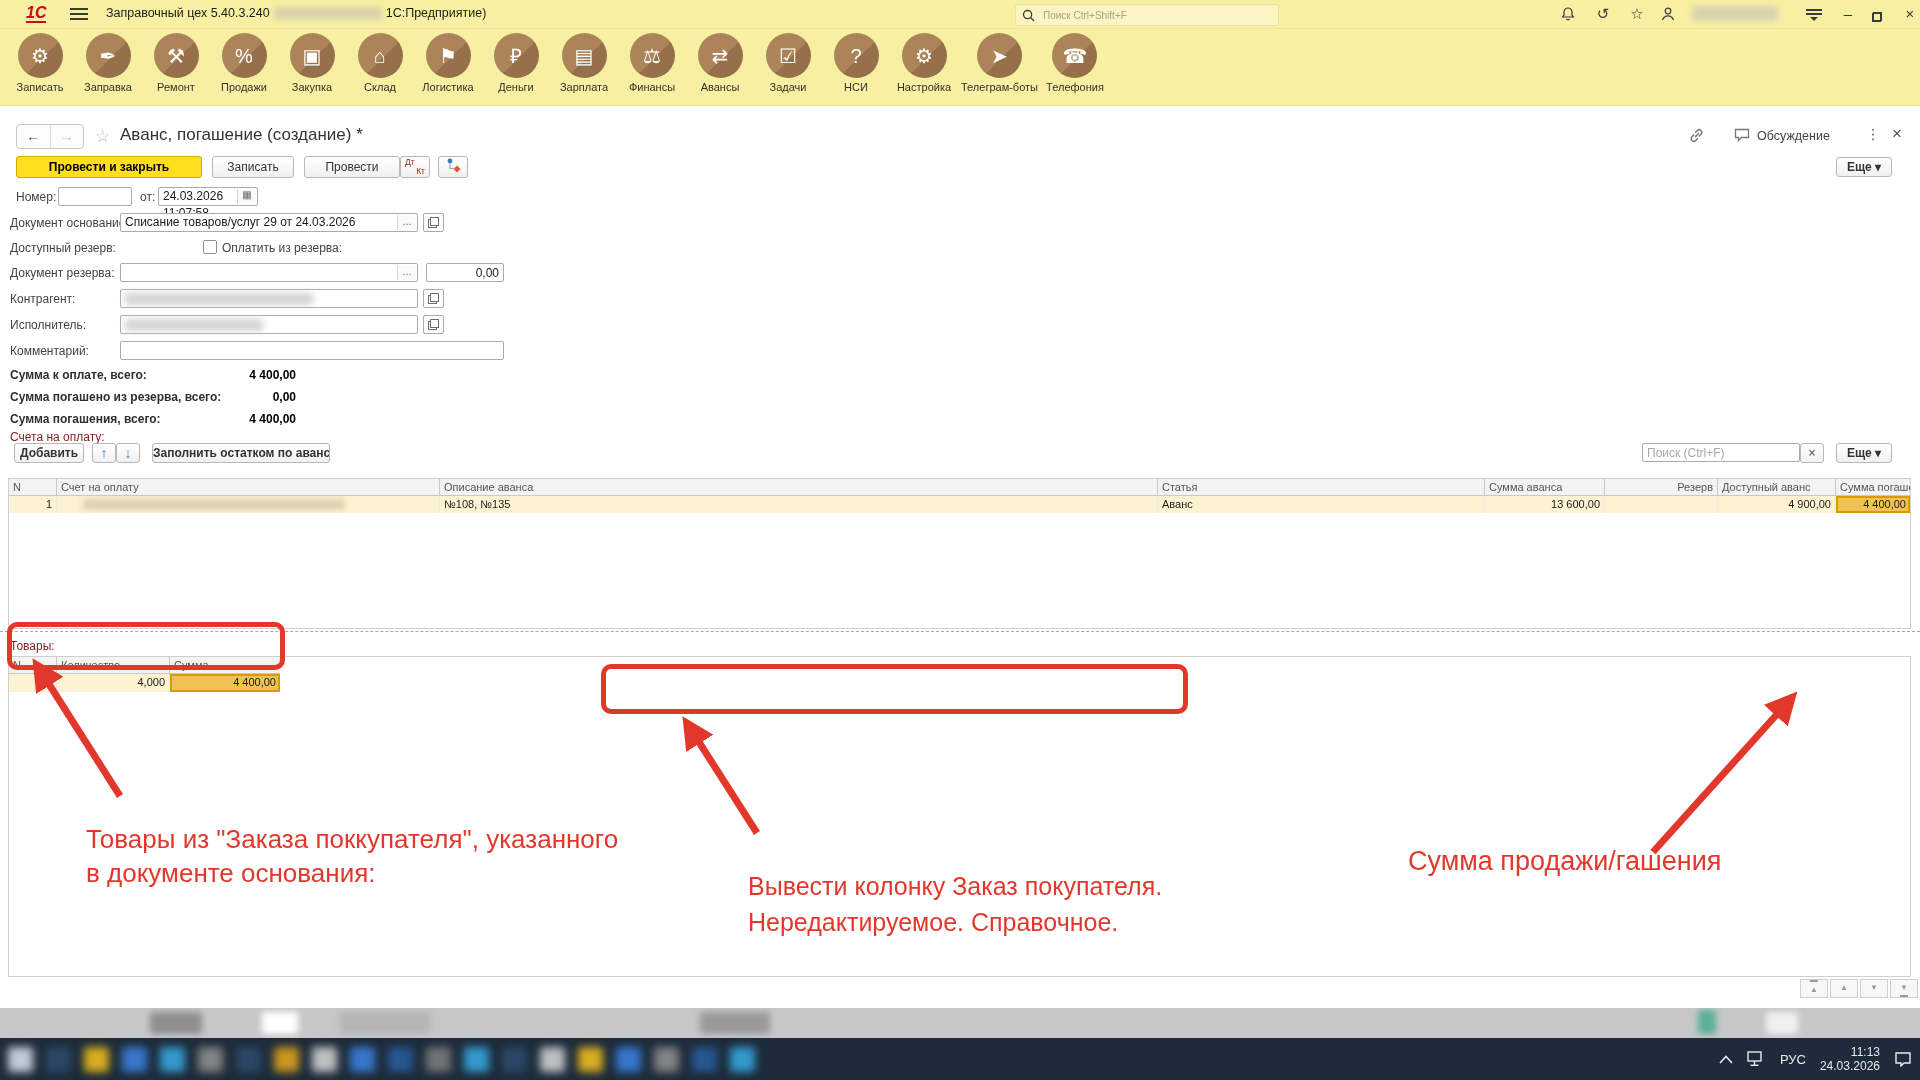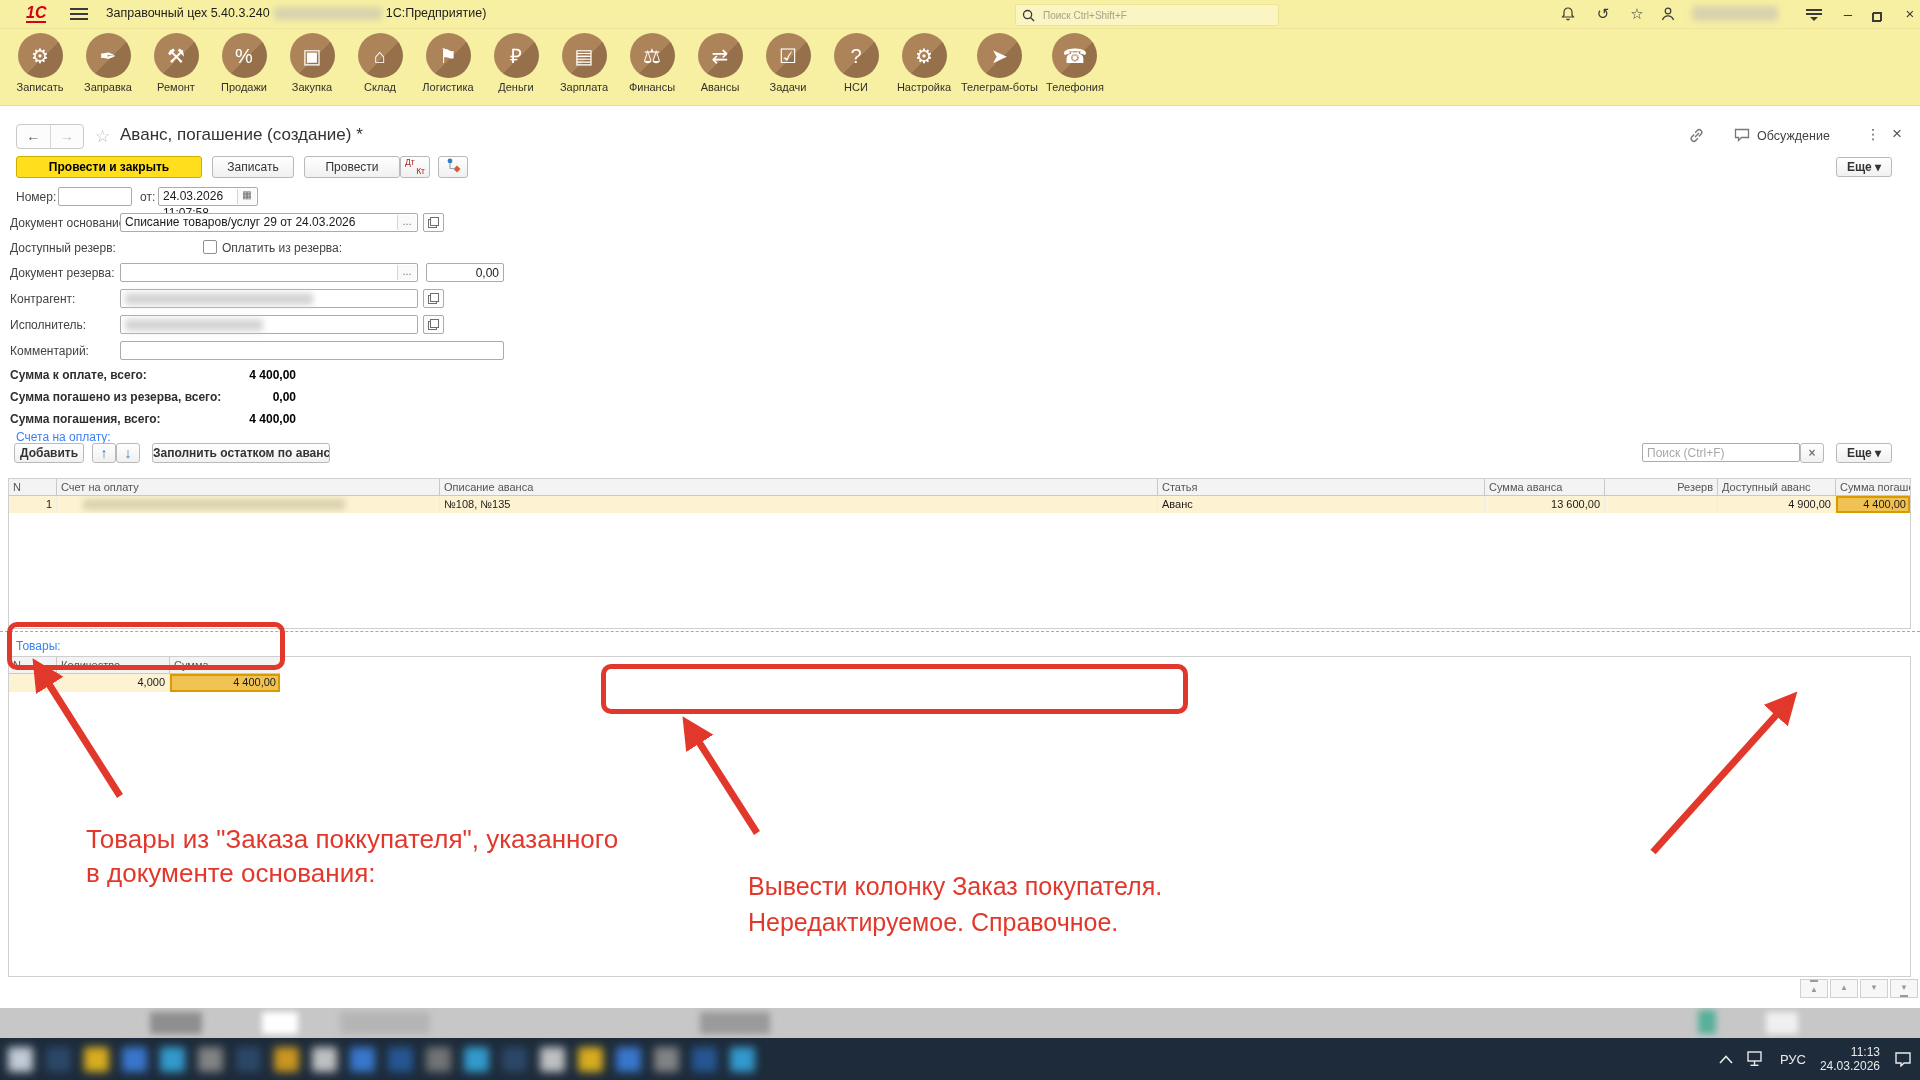--- a/index.html
+++ b/index.html
@@ -28,21 +28,21 @@
   .nav-item{min-width:62px;padding:0 3px;display:flex;flex-direction:column;align-items:center;cursor:pointer;}
   .nav-circle{width:45px;height:45px;border-radius:50%;background:linear-gradient(135deg,#ad8459 0 55%,#95704a 55%);display:flex;align-items:center;justify-content:center;}
   .nav-glyph{color:#fff;font-size:20px;line-height:20px;}
   .nav-label{font-size:11px;color:#33302a;margin-top:3px;white-space:nowrap;}
   
   .workarea{left:0;top:106px;width:1920px;height:902px;background:#fff;}
   .navgroup{left:16px;top:124px;width:66px;height:23px;border:1px solid #c9c9c9;border-radius:4px;background:#fcfcfc;display:flex;}
   .navgroup span{flex:1;text-align:center;font-size:14px;line-height:22px;}
   .doc-title{left:120px;top:125px;font-size:17px;color:#333;}
   .lbl{font-size:12px;color:#434343;white-space:nowrap;}
-  .green{color:#3b82f6;margin-left:6px;}
+  .green{color:#7f1d1d;}
   .btn{box-sizing:border-box;height:22px;background:linear-gradient(#fff,#f0f0f0);border:1px solid #b9b9b9;border-radius:3px;font-size:12px;color:#333;text-align:center;line-height:20px;cursor:pointer;white-space:nowrap;overflow:hidden;}
   .btn-sm{height:20px;line-height:18px;font-weight:bold;}
   .btn-primary{background:#ffdf1d;border:1px solid #cfae00;font-weight:bold;color:#000;}
   .inp{box-sizing:border-box;height:19px;border:1px solid #ababab;border-radius:2px;background:#fff;font-size:12px;color:#1a1a1a;padding:0 4px;font-family:"Liberation Sans",sans-serif;outline:none;}
   .inp::placeholder{color:#a9a9a9;}
   .dots-btn{position:absolute;right:1px;top:1px;width:18px;height:15px;border-left:1px solid #d5d5d5;color:#777;font-size:11px;line-height:12px;text-align:center;background:#fafafa;cursor:pointer;}
   .openbtn{box-sizing:border-box;width:21px;height:19px;border:1px solid #ababab;border-radius:2px;background:#fdfdfd;display:flex;align-items:center;justify-content:center;cursor:pointer;}
   .icon-open{position:relative;width:11px;height:11px;display:inline-block;}
   .icon-open::before{content:"";position:absolute;left:0;bottom:0;width:7px;height:7px;border:1px solid #6d6d6d;background:#fff;}
   .icon-open::after{content:"";position:absolute;right:0;top:0;width:7px;height:7px;border:1px solid #6d6d6d;background:#fff;}
@@ -368,20 +368,21 @@
     </defs>
     <line x1="120" y1="796" x2="40" y2="670" stroke="#e2382c" stroke-width="7" marker-end="url(#ah)"></line>
     <line x1="757" y1="833" x2="690" y2="728" stroke="#e2382c" stroke-width="7" marker-end="url(#ah)"></line>
     <line x1="1653" y1="852" x2="1788" y2="702" stroke="#e2382c" stroke-width="7" marker-end="url(#ah)"></line>
   </svg>
 
   <div class="redtext" style="left:86px;top:822px;font-size:26px;">Товары из "Заказа поккупателя", указанного
 в документе основания:</div>
   <div class="redtext" style="left:748px;top:868px;font-size:25px;line-height:36px;">Вывести колонку Заказ покупателя.
 Нередактируемое. Справочное.</div>
+  <div class="redtext" style="left:1408px;top:844px;font-size:27px;">Сумма продажи/гашения</div>
 
   <div class="abs blurstrip">
     <div class="abs blurgray" style="left:150px;top:4px;width:52px;height:22px;background:#8f8f8f;"></div>
     <div class="abs blurgray" style="left:262px;top:4px;width:36px;height:22px;background:#ffffff;"></div>
     <div class="abs blurgray" style="left:340px;top:4px;width:90px;height:22px;background:#b5b5b5;"></div>
     <div class="abs blurgray" style="left:700px;top:4px;width:70px;height:22px;background:#9a9a9a;"></div>
     <div class="abs blurgray" style="left:1698px;top:2px;width:18px;height:24px;background:#59b09a;"></div>
     <div class="abs blurgray" style="left:1766px;top:4px;width:32px;height:22px;background:#f0f0f0;"></div>
   </div>
 

